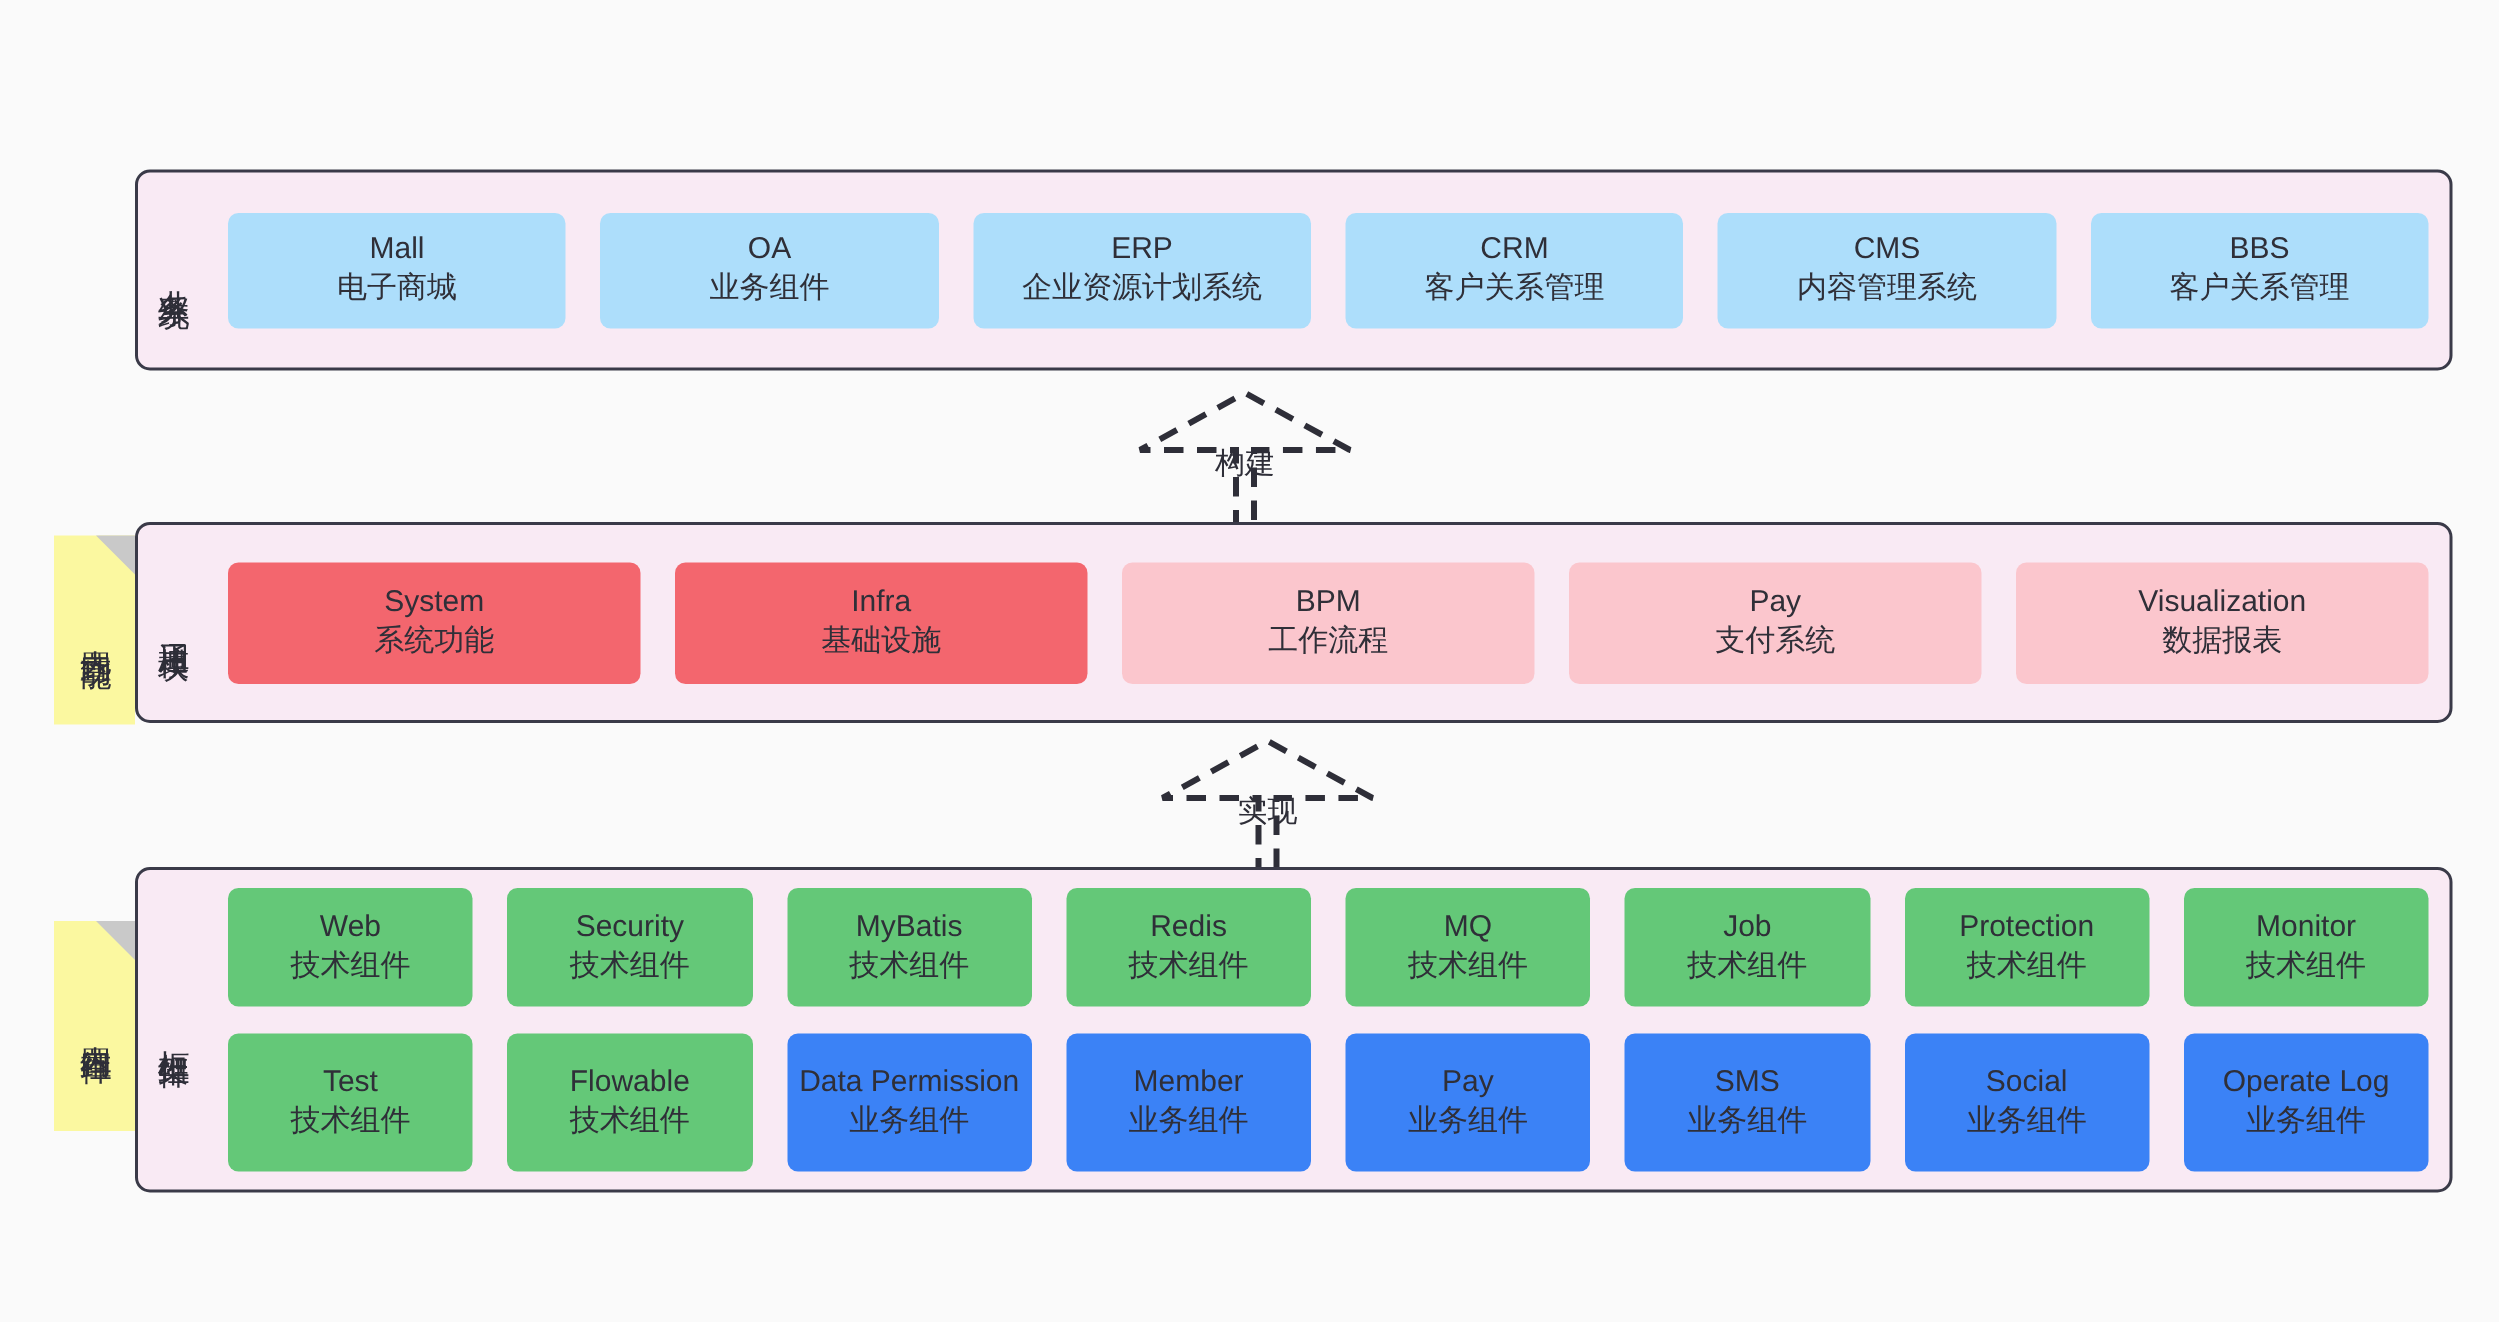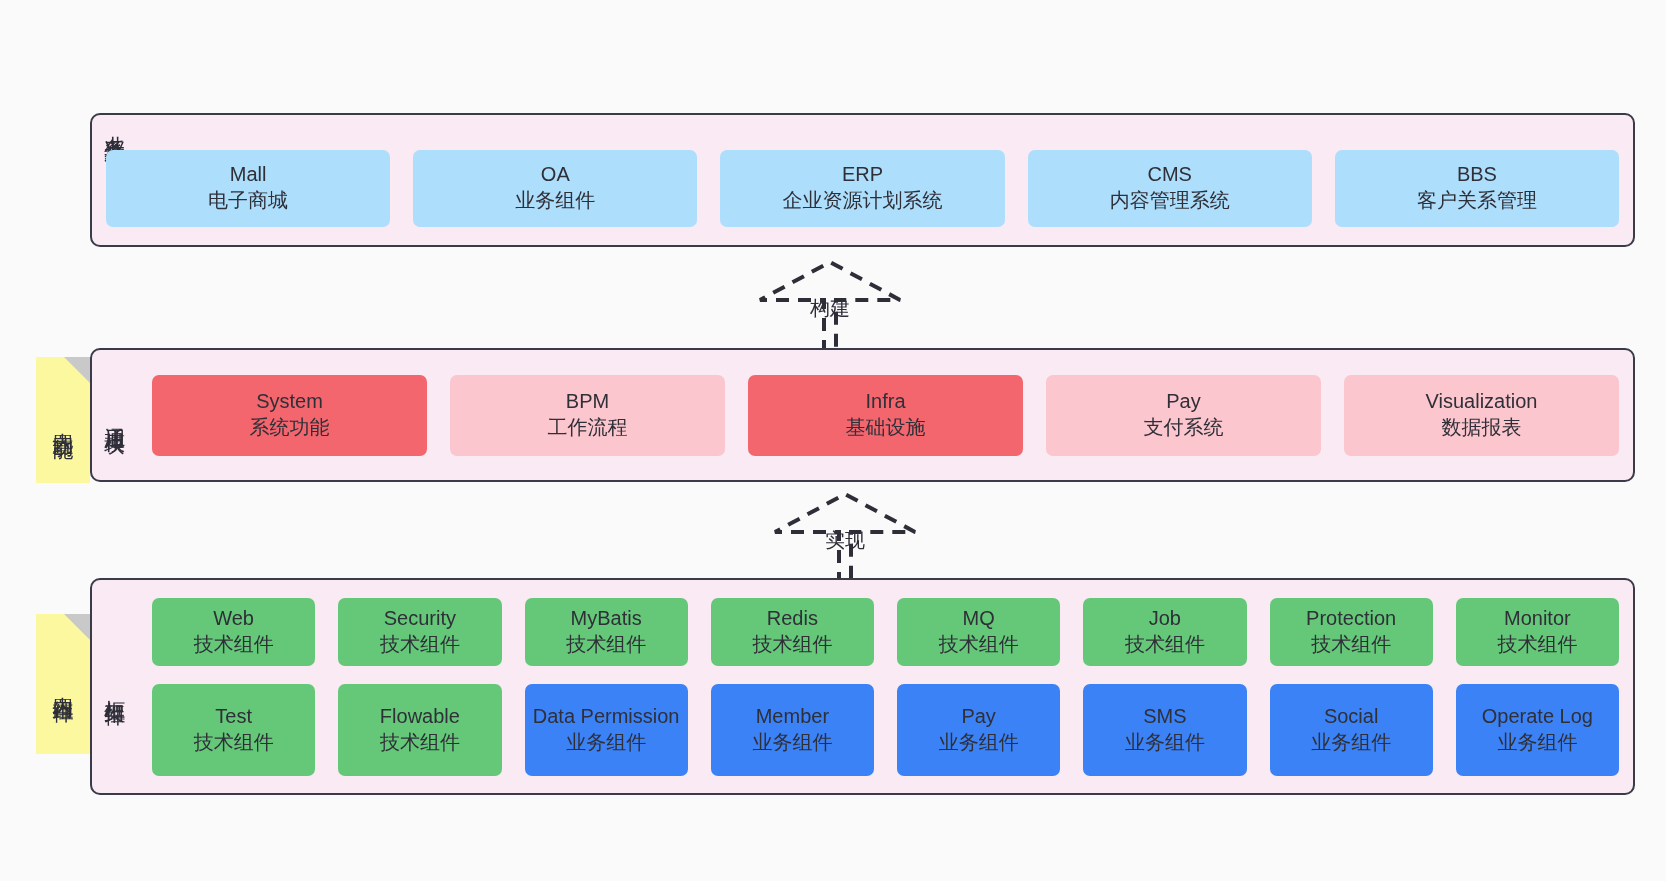--- a/index.html
+++ b/index.html
@@ -73,33 +73,33 @@
 
   
   .c-blue        { background: #addefb; }
   .c-red         { background: #f3666e; }
   .c-pink        { background: #fbc6cd; }
   .c-green       { background: #64c878; }
   .c-greenlight  { background: #3b82f6; }
 
   
   #layer-business {
-    left: 90px; top: 113px; width: 1545px; height: 134px; flex-direction: column;
+    left: 90px; top: 113px; width: 1545px; height: 134px;
   }
   #layer-business .row { height: 77px; }
 
   #layer-common {
     left: 90px; top: 348px; width: 1545px; height: 134px;
   }
   #layer-common .row { height: 81px; }
 
   #layer-framework {
     left: 90px; top: 578px; width: 1545px; height: 217px;
   }
-  #layer-framework .row { height: 68px; }
+  #layer-framework .row { height: 79px; }
   #layer-framework .row.row-two { height: 92px; border-radius: 10px; }
 
   
   .sticky {
     position: absolute;
     background: #fbf8a0;
     box-sizing: border-box;
     display: flex;
     align-items: center;
     justify-content: center;
@@ -152,20 +152,24 @@
       </div>
       <div class="cell c-blue">
         <span class="en">OA</span>
         <span class="cn">业务组件</span>
       </div>
       <div class="cell c-blue">
         <span class="en">ERP</span>
         <span class="cn">企业资源计划系统</span>
       </div>
       <div class="cell c-blue">
+        <span class="en">CRM</span>
+        <span class="cn">客户关系管理</span>
+      </div>
+      <div class="cell c-blue">
         <span class="en">CMS</span>
         <span class="cn">内容管理系统</span>
       </div>
       <div class="cell c-blue">
         <span class="en">BBS</span>
         <span class="cn">客户关系管理</span>
       </div>
     </div>
   </div>
 </div>
@@ -183,27 +187,27 @@
 </div>
 
 <div class="layer" id="layer-common">
   <div class="layer-title">通用模块</div>
   <div class="layer-body">
     <div class="row">
       <div class="cell c-red">
         <span class="en">System</span>
         <span class="cn">系统功能</span>
       </div>
+      <div class="cell c-red">
+        <span class="en">Infra</span>
+        <span class="cn">基础设施</span>
+      </div>
       <div class="cell c-pink">
         <span class="en">BPM</span>
         <span class="cn">工作流程</span>
-      </div>
-      <div class="cell c-red">
-        <span class="en">Infra</span>
-        <span class="cn">基础设施</span>
       </div>
       <div class="cell c-pink">
         <span class="en">Pay</span>
         <span class="cn">支付系统</span>
       </div>
       <div class="cell c-pink">
         <span class="en">Visualization</span>
         <span class="cn">数据报表</span>
       </div>
     </div>

